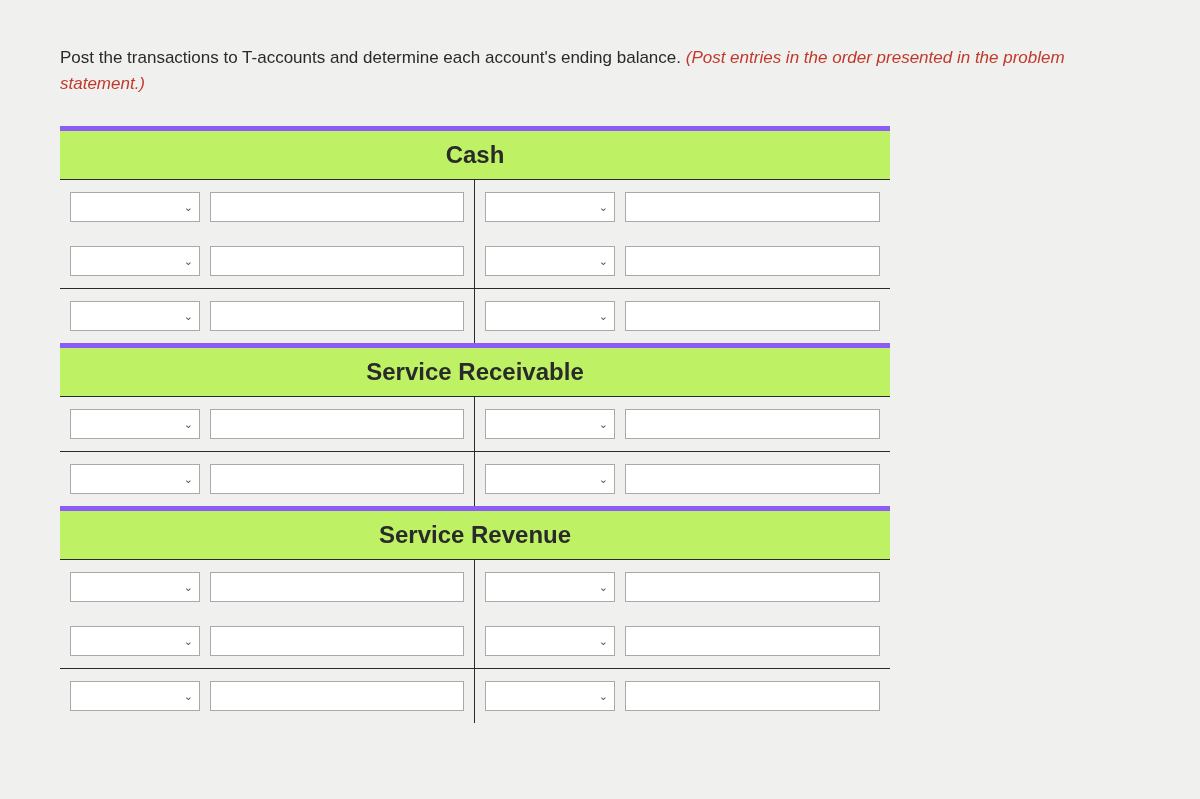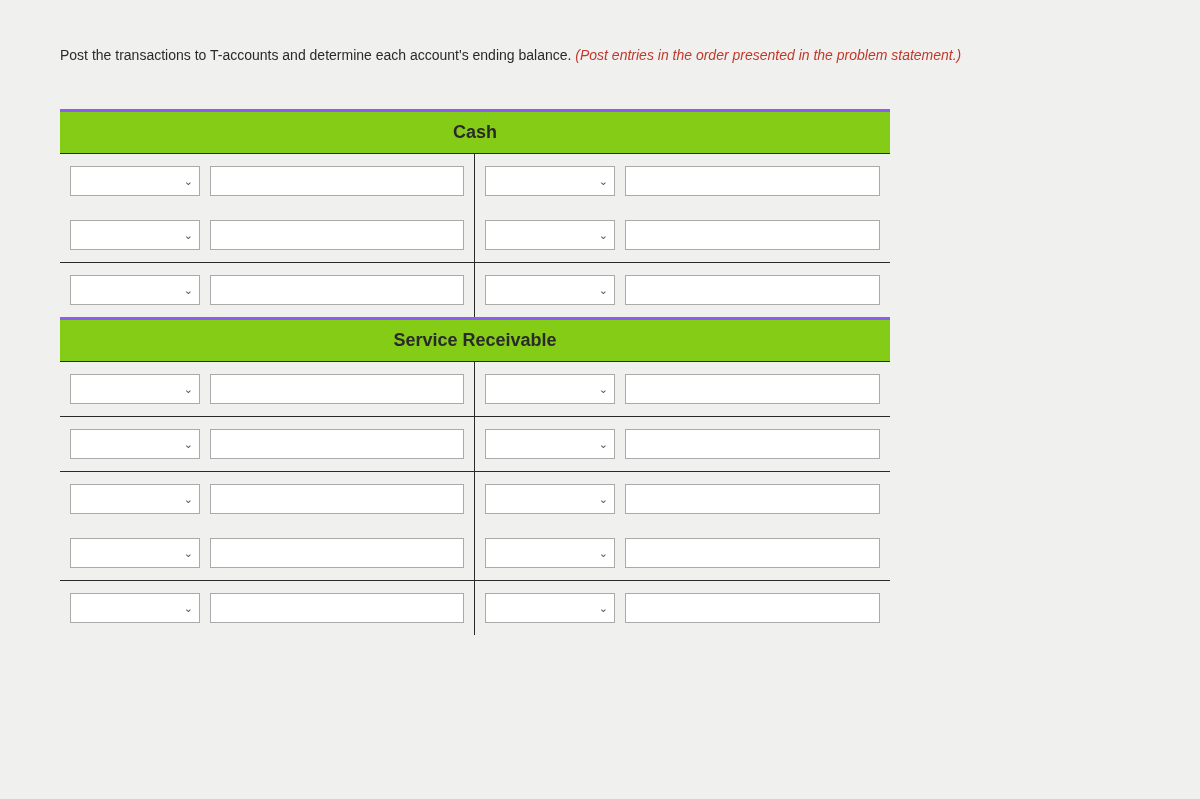--- a/index.html
+++ b/index.html
@@ -5,42 +5,42 @@
   * { box-sizing: border-box; }
   body {
     margin: 0;
     padding: 45px 60px;
     font-family: Arial, Helvetica, sans-serif;
     background: #f0f0ef;
     color: #2a2a2a;
     width: 1200px;
   }
   .instruction {
-    font-size: 14px;
+    font-size: 17px;
     line-height: 1.5;
-    margin-bottom: 43px;
+    margin-bottom: 30px;
   }
   .instruction .emph {
     color: #c0392b;
     font-style: italic;
   }
   .t-account-wrapper {
     margin-left: 0;
     width: 830px;
   }
   .t-account {
     margin-bottom: 0;
   }
   .acct-header {
-    background: #84cc16;
+    background: #bef264;
     text-align: center;
     font-weight: bold;
-    font-size: 18px;
+    font-size: 24px;
     padding: 10px 0;
-    border-top: 3px solid #8b5cf6;
+    border-top: 5px solid #8b5cf6;
   }
   .acct-body {
     border-top: 1px solid #2a2a2a;
   }
   .acct-row {
     display: flex;
   }
   .acct-row.sep {
     border-top: 1px solid #2a2a2a;
   }
@@ -161,20 +161,21 @@
           <div class="dropdown">
               <span class="chev">⌄</span>
             </div>
           <div class="textbox"></div>
         </div>
       </div>
     </div>
   </div>
 
   <div class="t-account">
+    <div class="acct-header">Service Revenue</div>
     <div class="acct-body">
       <div class="acct-row">
         <div class="half left">
           <div class="dropdown">
               <span class="chev">⌄</span>
             </div>
           <div class="textbox"></div>
         </div>
         <div class="half">
           <div class="dropdown">

